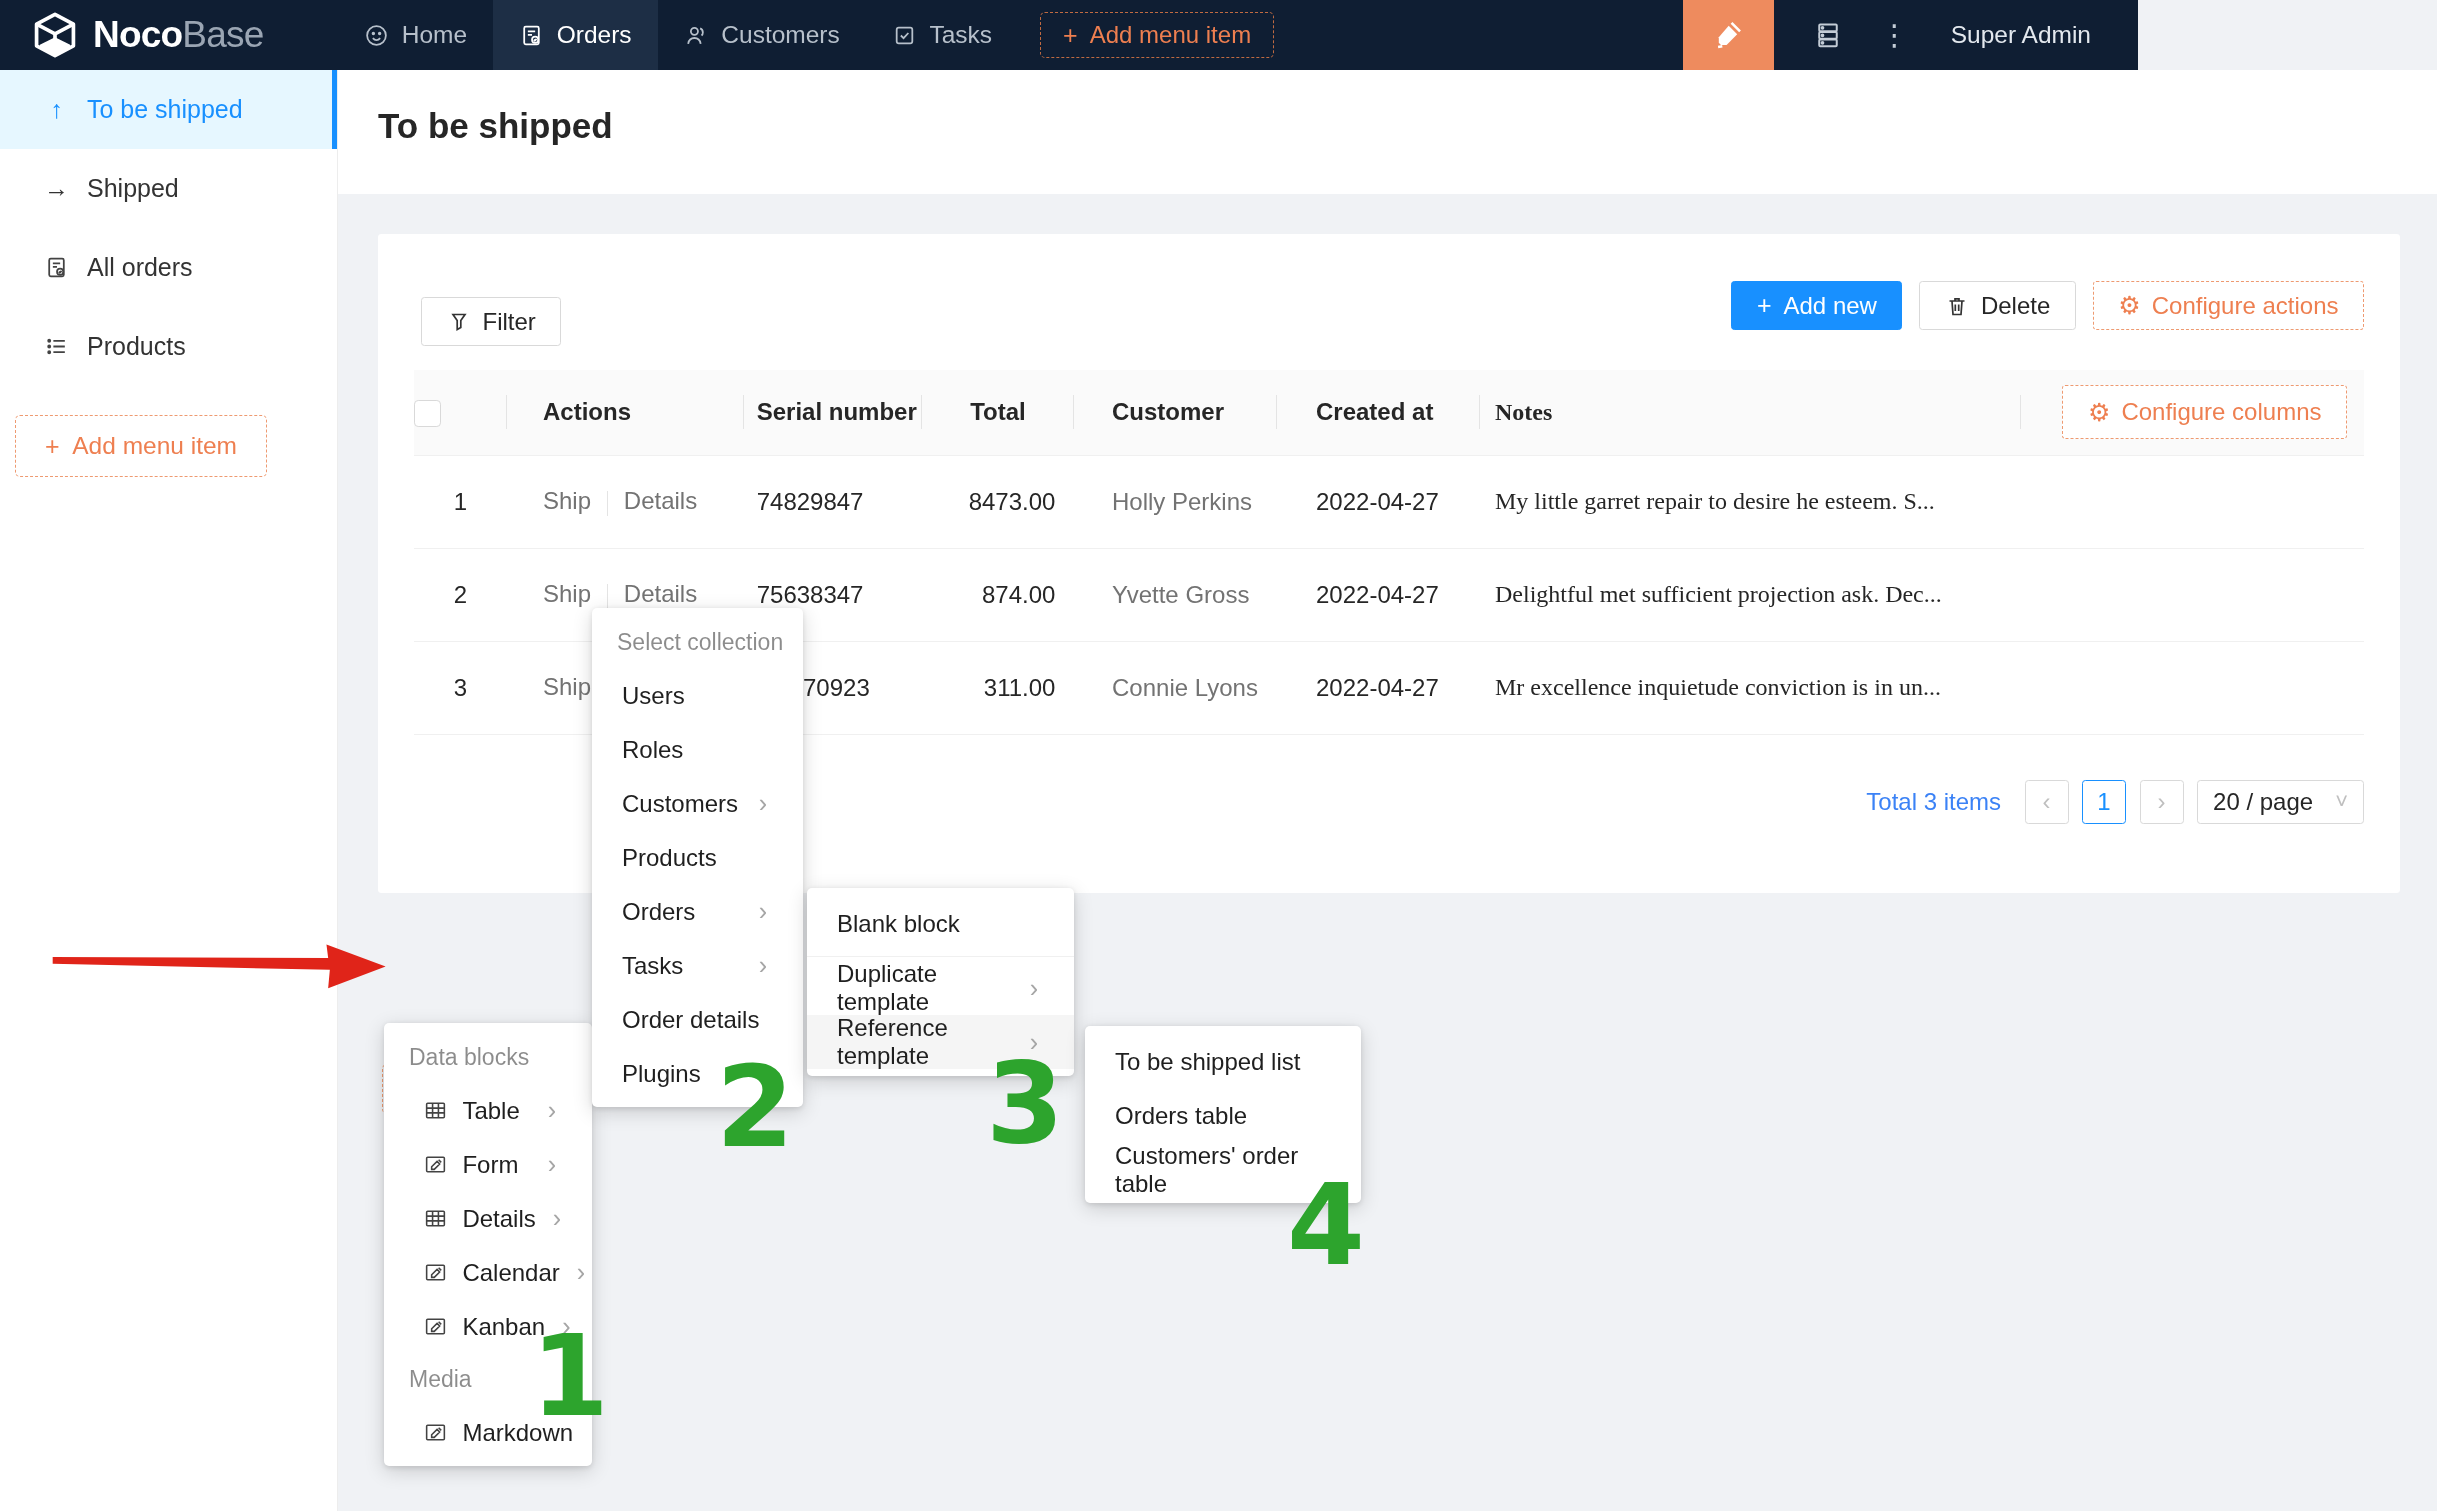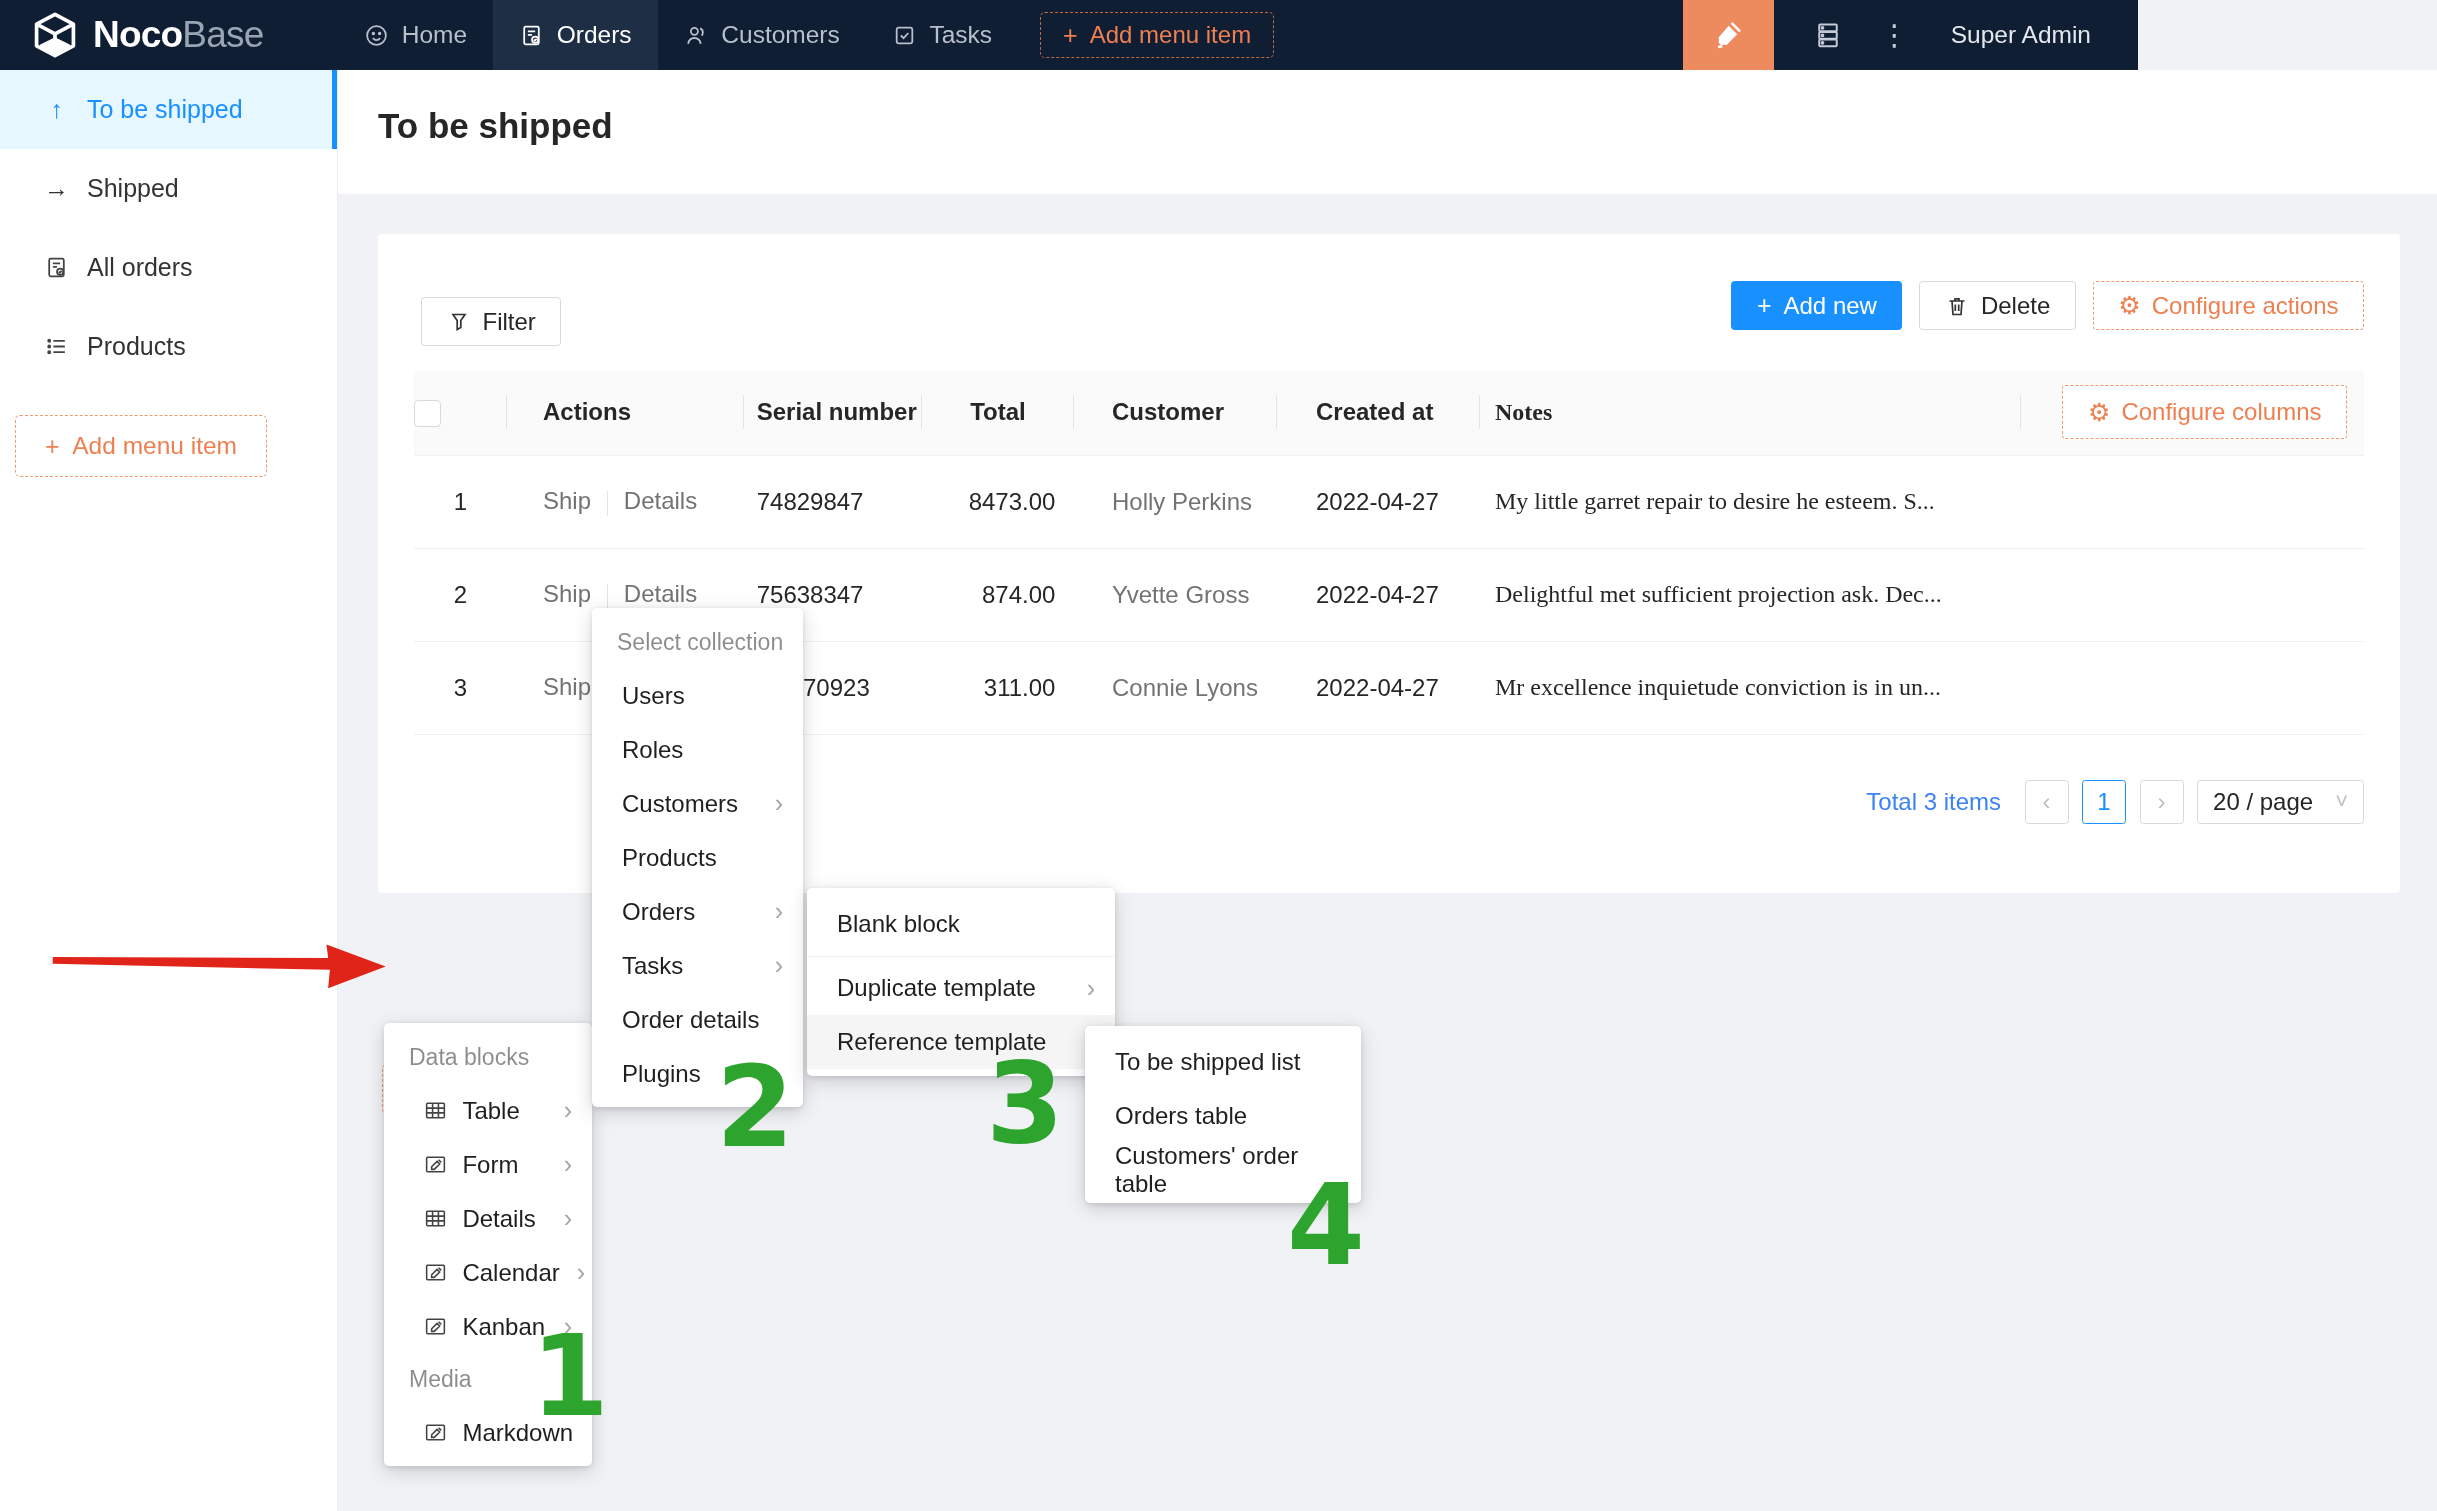--- a/index.html
+++ b/index.html
@@ -111,31 +111,31 @@
                color:#ee7f50; font-size:24px; display:flex; align-items:center;
                justify-content:center; gap:12px; cursor:pointer; }
 
   
   .menu { position:absolute; background:#ffffff; border-radius:5px;
           box-shadow:0 5px 20px rgba(0,0,0,0.16), 0 1.7px 5px rgba(0,0,0,0.10);
           padding:8.5px 0 6.8px; z-index:20; }
   .menu-label { height:52px; display:flex; align-items:center; padding-left:25px;
                 font-size:23px; color:rgba(0,0,0,0.45); }
   .menu-item { height:54px; display:flex; align-items:center; font-size:24px;
-               color:#1f1f1f; cursor:pointer; padding:0 20px 0 30px; }
+               color:#1f1f1f; cursor:pointer; padding:0 36px 0 30px; }
   .menu-item:hover, .menu-item.hover { background:#f5f5f5; }
   .menu-item .mi-icon { width:25px; height:25px; margin-right:14.4px; flex:0 0 auto; }
   .menu-item .mi-icon svg { width:25px; height:25px; display:block; }
   .menu-item .mi-label { flex:1; }
   .menu-item .mi-arrow { color:#a6a6a6; font-size:25px; margin-left:17px; }
   .menu-divider { height:0.8px; background:#f0f0f0; margin:5px 0; }
   .menu-datablocks { left:384px; top:1007px; width:208px;margin-top:16px; }
   .menu-datablocks .menu-item { padding-left:39px; }
   .menu-collection { left:592px; top:608px; width:211px; }
-  .menu-blocktype { left:807px; top:888px; width:308px; }
+  .menu-blocktype { left:807px; top:888px; width:267px; }
   .menu-templates { left:1085px; top:1026px; width:276px; }
 
   
   .annot { position:absolute; z-index:40; color:#2da42d; font-weight:700; font-size:112px;
            line-height:1; font-family:"DejaVu Sans",sans-serif; }
   #annot-1 { left:531px; top:1320px; }
   #annot-2 { left:716px; top:1051px; }
   #annot-3 { left:986px; top:1047px; }
   #annot-4 { left:1287px; top:1169px; }
   .red-arrow { position:absolute; left:51px; top:929px; z-index:40; }

